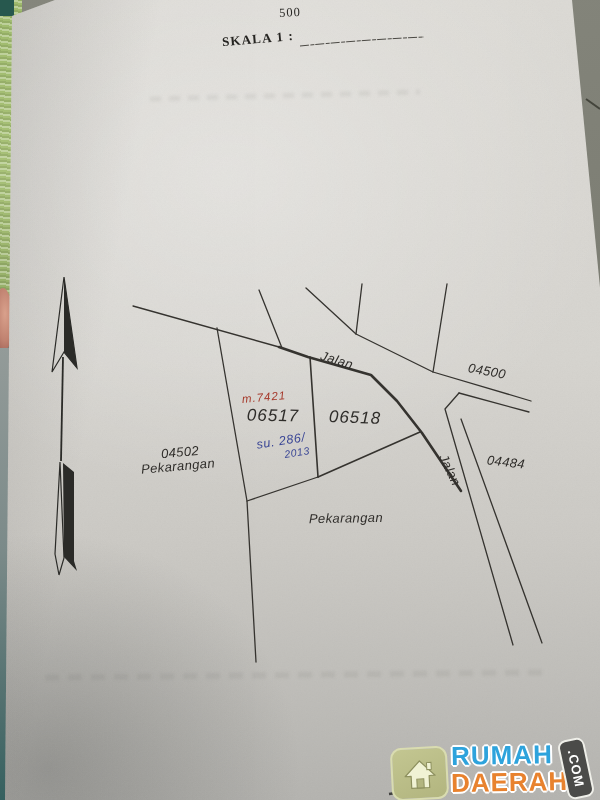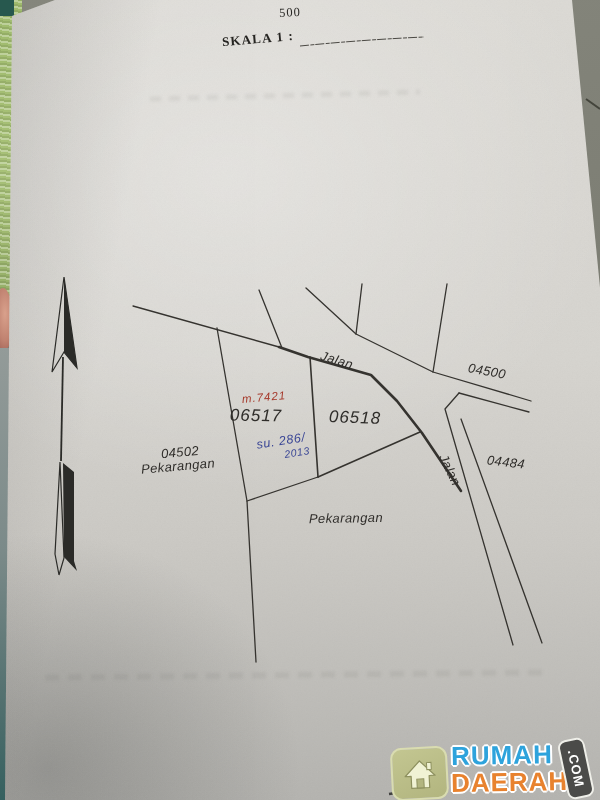--- a/index.html
+++ b/index.html
@@ -148,21 +148,21 @@
     <path d="M586,99 L600,109" stroke="#44453c" stroke-width="2" fill="none"></path>
   </svg>
 
   <div class="scale-value">500</div>
   <div class="scale-label">SKALA 1 :</div>
 
   <div class="map-label" style="left:337px;top:360px;transform:translate(-50%,-50%) rotate(17deg);">Jalan</div>
   <div class="map-label" style="left:487px;top:371px;transform:translate(-50%,-50%) rotate(10deg);">04500</div>
   <div class="map-label" style="left:450px;top:470px;transform:translate(-50%,-50%) rotate(64deg);">Jalan</div>
   <div class="map-label" style="left:506px;top:462px;transform:translate(-50%,-50%) rotate(7deg);">04484</div>
-  <div class="map-label parcel-big" style="left:256px;top:416px;transform:translate(-50%,-50%) rotate(1deg);">06517</div>
+  <div class="map-label parcel-big" style="left:273px;top:416px;transform:translate(-50%,-50%) rotate(1deg);">06517</div>
   <div class="map-label parcel-big" style="left:355px;top:418px;transform:translate(-50%,-50%) rotate(2deg);">06518</div>
   <div class="map-label" style="left:180px;top:452px;transform:translate(-50%,-50%) rotate(-5deg);">04502</div>
   <div class="map-label" style="left:178px;top:466px;transform:translate(-50%,-50%) rotate(-5deg);">Pekarangan</div>
   <div class="map-label" style="left:346px;top:518px;transform:translate(-50%,-50%) rotate(-1deg);">Pekarangan</div>
 
   <div class="ink-red" style="left:264px;top:397px;">m.7421</div>
   <div class="ink-blue" style="left:281px;top:441px;font-size:12.5px;">su. 286/</div>
   <div class="ink-blue" style="left:297px;top:452px;font-size:10.5px;">2013</div>
 
   <div class="wm wm-house">

